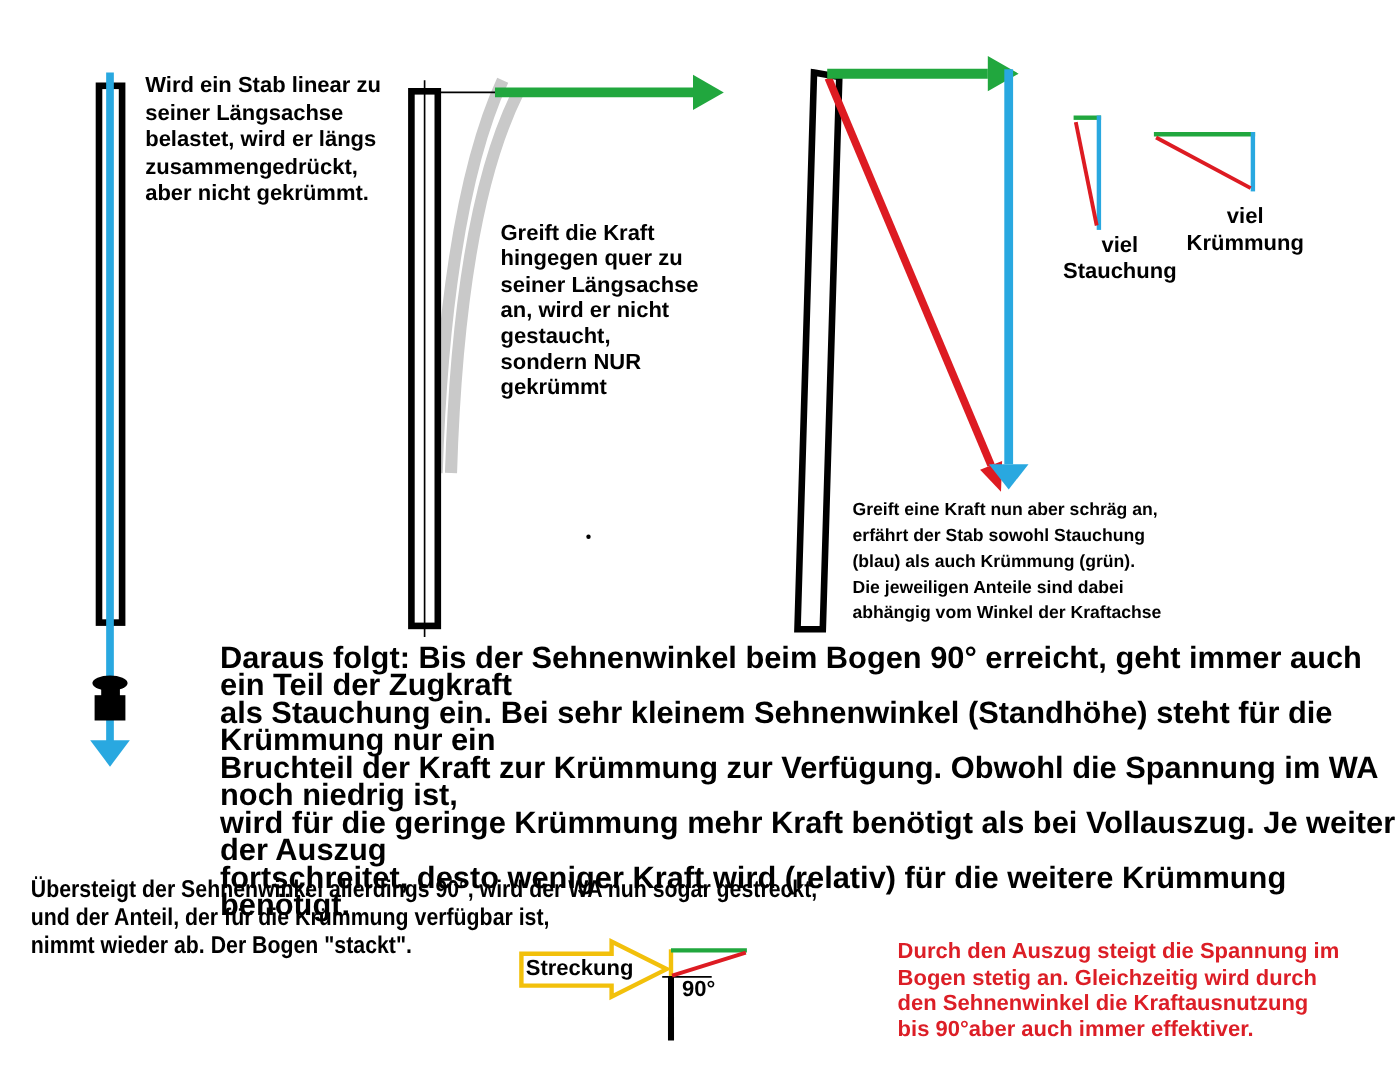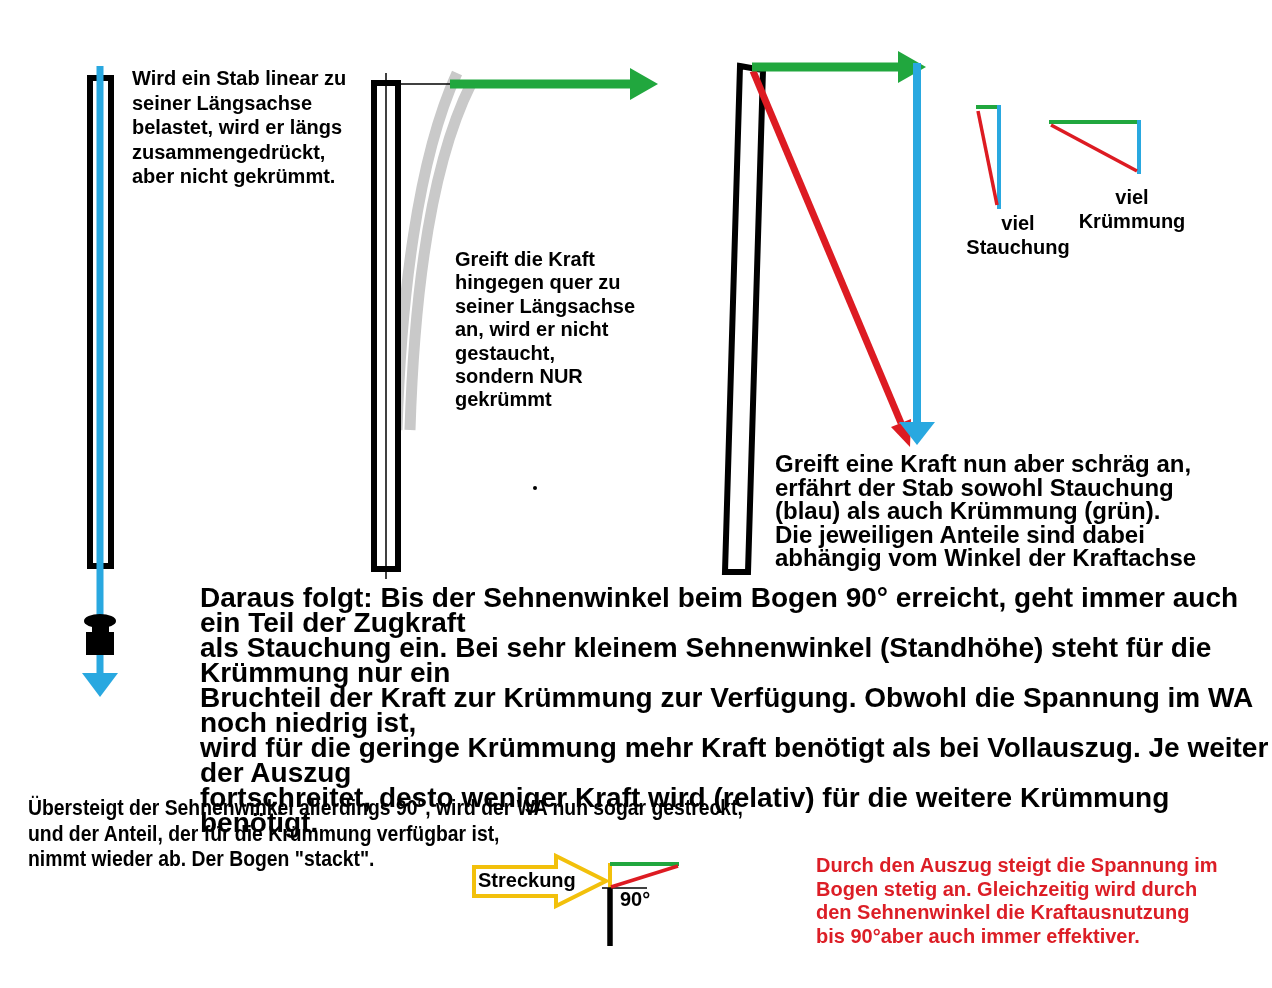--- a/index.html
+++ b/index.html
@@ -1,25 +1,25 @@
 <!DOCTYPE html>
 <html style="--blue: #29A8E0; --green: #21A73E; --red: #DD1B22; --red_text: #DC1E26; --yellow: #F2C00B; --gray: #C9C9C9;"><head>
 <meta charset="utf-8">
 <style>
   html,body{margin:0;padding:0;background:#fff;}
   .canvas{position:relative;width:1272px;height:988px;background:#fff;overflow:hidden;
           font-family:"Liberation Sans","DejaVu Sans",sans-serif;}
   svg{position:absolute;left:0;top:0;}
   .tb{position:absolute;font-weight:bold;color:#000;white-space:pre-line;}
   .intro{left:132px;top:66px;font-size:20px;line-height:24.5px;}
-  .quer{left:455px;top:201px;font-size:20px;line-height:23.4px;margin-top:47px;}
+  .quer{left:455px;top:201px;font-size:20px;line-height:23.4px;}
   .heading{left:941px;top:57px;font-size:20px;line-height:24px;}
   .stauchung-label{left:950px;top:211px;width:136px;text-align:center;font-size:20px;line-height:24px;}
   .kruemmung-label{left:1064px;top:185px;width:136px;text-align:center;font-size:20px;line-height:24px;}
-  .schraeg{left:775px;top:452px;font-size:24px;line-height:23.5px;}
+  .schraeg{left:775px;top:452px;font-size:16px;line-height:23.5px;}
   .daraus{left:200px;top:585px;font-size:28px;line-height:25px;}
   .anderer{left:88px;top:730px;font-size:20px;line-height:25px;}
   .ueber{left:28px;top:795px;font-size:22px;line-height:25.5px;transform:scaleX(0.88);transform-origin:0 0;}
   .streckung{left:478px;top:869px;font-size:20px;}
   .angle{left:620px;top:888px;font-size:20px;text-align:right;}
   .rednote{left:816px;top:854px;font-size:20px;line-height:23.6px;color:var(--red_text);}
   
   .s-blue{stroke:var(--blue);}  .s-green{stroke:var(--green);}
   .s-red{stroke:var(--red);}    .s-yellow{stroke:var(--yellow);}
   .s-gray{stroke:var(--gray);}  .s-black{stroke:#000;}

